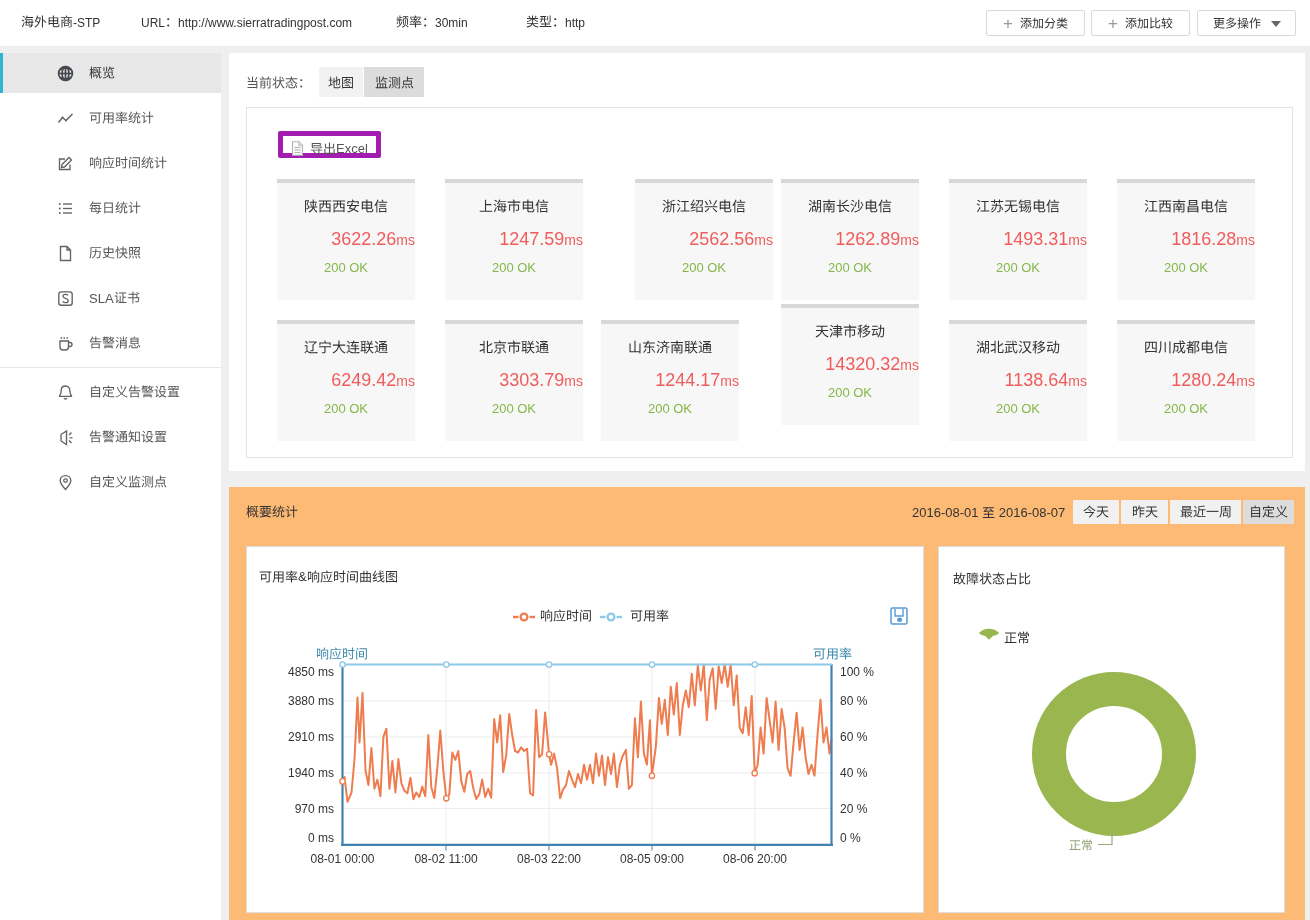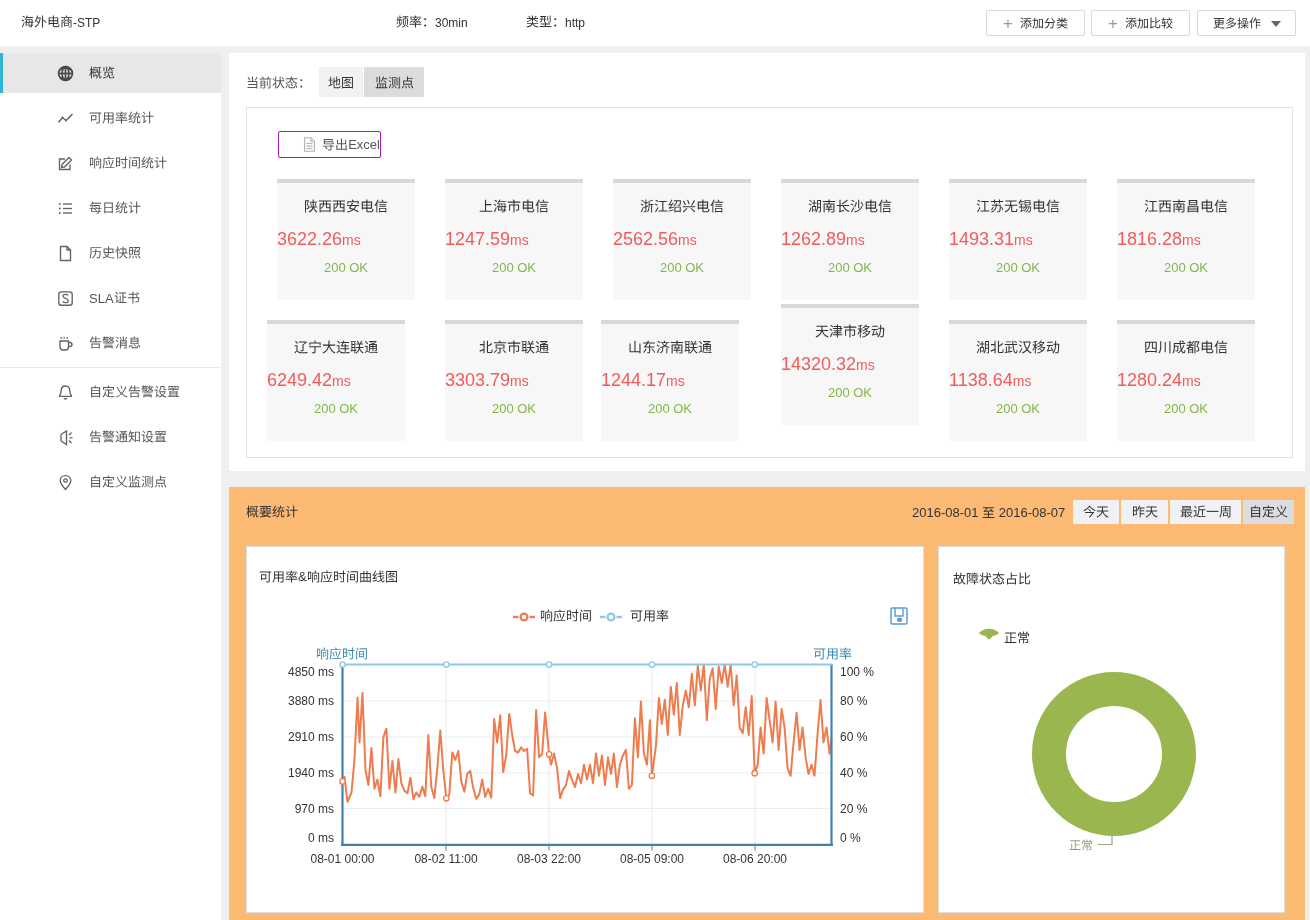--- a/index.html
+++ b/index.html
@@ -15,25 +15,25 @@
 .mico {margin-left:57px;flex:none}
 .mlab {margin-left:15px;white-space:nowrap}
 .mi.sel {background:#e7e7e7;border-left:3px solid #2cb6d4;color:#333}
 .mi.sel .mico {margin-left:54px}
 .msep {height:0;border-top:1px solid #e8e8e8;margin:-1px 0 4px 0}
 .secA {position:absolute;left:229px;top:53px;width:1076px;height:418px;background:#fff}
 .secB {position:absolute;left:229px;top:487px;width:1076px;height:494px;background:#fdba74}
 .lbl {position:absolute;white-space:nowrap;font-size:14px;color:#333}
 .tab {position:absolute;top:14px;height:30px;line-height:30px;text-align:center;font-size:14px;color:#333}
 .panel {position:absolute;left:17px;top:54px;width:1047px;height:351px;border:1px solid #e3e3e3;background:#fff}
-.expbtn {position:absolute;left:31px;top:23px;width:103px;height:27px;line-height:25px;text-align:right;
-  border:1px solid #a21caf;border-radius:2px;font-size:13px;color:#555}
+.expbtn {position:absolute;left:31px;top:23px;width:103px;height:27px;line-height:25px;text-align:center;
+  border:5px solid #a21caf;border-radius:2px;font-size:13px;color:#555}
 .card {position:absolute;width:138px;height:121px;background:#f7f7f7;border-top:4px solid #d8d8d8}
 .ct {position:absolute;left:0;width:100%;top:14px;text-align:center;color:#333}
-.cv {position:absolute;left:0;width:100%;top:46px;text-align:left;color:#f05c5c;font-size:18px}
+.cv {position:absolute;left:0;width:100%;top:46px;text-align:right;color:#f05c5c;font-size:18px}
 .cvu {font-size:14px}
 .co {position:absolute;left:0;width:100%;top:77px;text-align:center;color:#84b748;font-size:13px}
 .dbtn {position:absolute;top:13px;height:24px;line-height:24px;text-align:center;background:#f1f1f1;font-size:13px}
 .chpanel {position:absolute;top:59px;height:367px;border:1px solid #ddd;background:#fff}
 </style></head>
 <body>
 <svg width="0" height="0" style="position:absolute">
     <defs>
       <path id="c4e00" d="M44 431V349H960V431Z"></path>
       <path id="c4e0a" d="M427 825V43H51V-32H950V43H506V441H881V516H506V825Z"></path>
@@ -151,20 +151,25 @@
 
 <div class="topbar">
   <div class="tt" style="left:21px"><svg width="52" height="13" viewBox="0 0 4000 1000" style="vertical-align:-0.12em;">
         <g transform="translate(0,880) scale(1,-1)" fill="currentColor">
           <use href="#c6d77"></use>
           <use href="#c5916" x="1000"></use>
           <use href="#c7535" x="2000"></use>
           <use href="#c5546" x="3000"></use>
         </g>
       </svg><span>-STP</span></div>
+  <div class="tt" style="left:141px"><span>URL</span><svg width="13" height="13" viewBox="0 0 1000 1000" style="vertical-align:-0.12em;">
+        <g transform="translate(0,880) scale(1,-1)" fill="currentColor">
+          <use href="#cff1a"></use>
+        </g>
+      </svg><span>http://www.sierratradingpost.com</span></div>
   <div class="tt" style="left:396px"><svg width="39" height="13" viewBox="0 0 3000 1000" style="vertical-align:-0.12em;">
         <g transform="translate(0,880) scale(1,-1)" fill="currentColor">
           <use href="#c9891"></use>
           <use href="#c7387" x="1000"></use>
           <use href="#cff1a" x="2000"></use>
         </g>
       </svg><span>30min</span></div>
   <div class="tt" style="left:526px"><svg width="39" height="13" viewBox="0 0 3000 1000" style="vertical-align:-0.12em;">
         <g transform="translate(0,880) scale(1,-1)" fill="currentColor">
           <use href="#c7c7b"></use>
@@ -415,21 +420,21 @@
               <use href="#c4e0a"></use>
               <use href="#c6d77" x="1000"></use>
               <use href="#c5e02" x="2000"></use>
               <use href="#c7535" x="3000"></use>
               <use href="#c4fe1" x="4000"></use>
             </g>
           </svg></div>
 <div class="cv">1247.59<span class="cvu">ms</span></div>
 <div class="co">200 OK</div>
       </div>
-      <div class="card" style="left:366px;top:71px">
+      <div class="card" style="left:388px;top:71px">
 <div class="ct"><svg width="84" height="14" viewBox="0 0 6000 1000" style="vertical-align:-0.12em;">
             <g transform="translate(0,880) scale(1,-1)" fill="currentColor">
               <use href="#c6d59"></use>
               <use href="#c6c5f" x="1000"></use>
               <use href="#c7ecd" x="2000"></use>
               <use href="#c5174" x="3000"></use>
               <use href="#c7535" x="4000"></use>
               <use href="#c4fe1" x="5000"></use>
             </g>
           </svg></div>
@@ -471,21 +476,21 @@
               <use href="#c897f" x="1000"></use>
               <use href="#c5357" x="2000"></use>
               <use href="#c660c" x="3000"></use>
               <use href="#c7535" x="4000"></use>
               <use href="#c4fe1" x="5000"></use>
             </g>
           </svg></div>
 <div class="cv">1816.28<span class="cvu">ms</span></div>
 <div class="co">200 OK</div>
       </div>
-      <div class="card" style="left:20px;top:212px">
+      <div class="card" style="left:30px;top:212px">
 <div class="ct"><svg width="84" height="14" viewBox="0 0 6000 1000" style="vertical-align:-0.12em;">
             <g transform="translate(0,880) scale(1,-1)" fill="currentColor">
               <use href="#c8fbd"></use>
               <use href="#c5b81" x="1000"></use>
               <use href="#c5927" x="2000"></use>
               <use href="#c8fde" x="3000"></use>
               <use href="#c8054" x="4000"></use>
               <use href="#c901a" x="5000"></use>
             </g>
           </svg></div>

